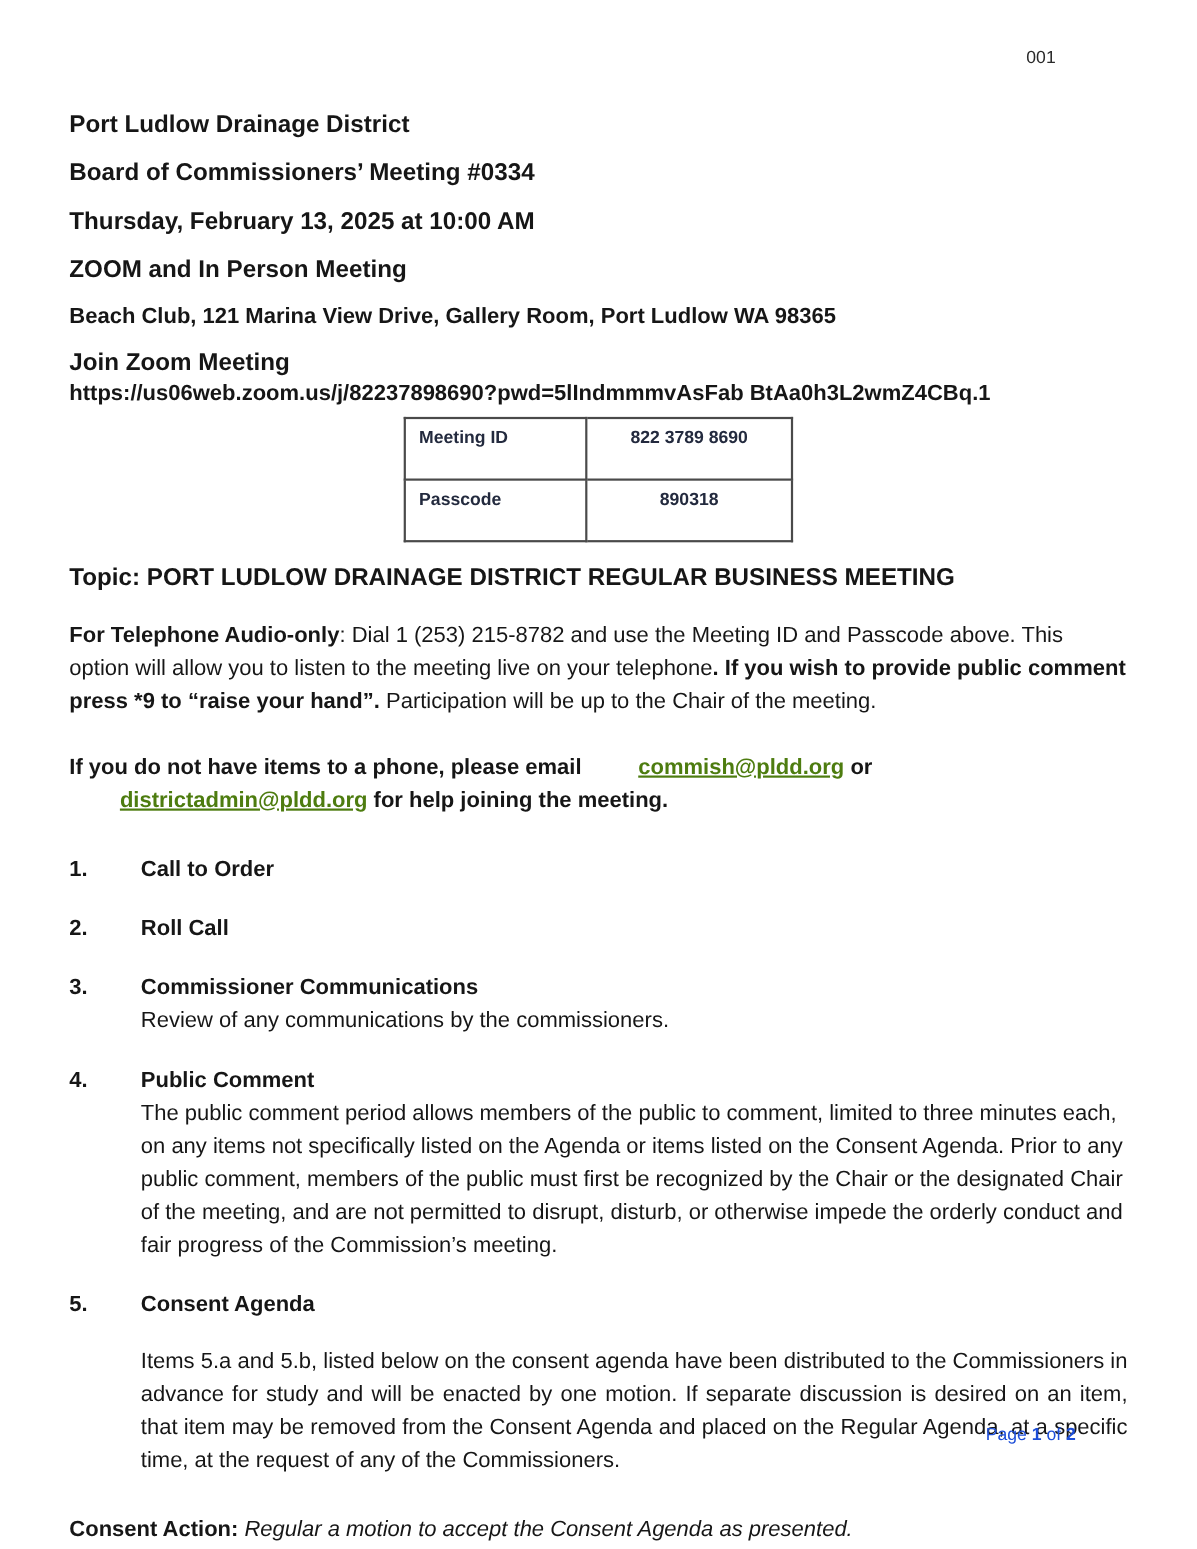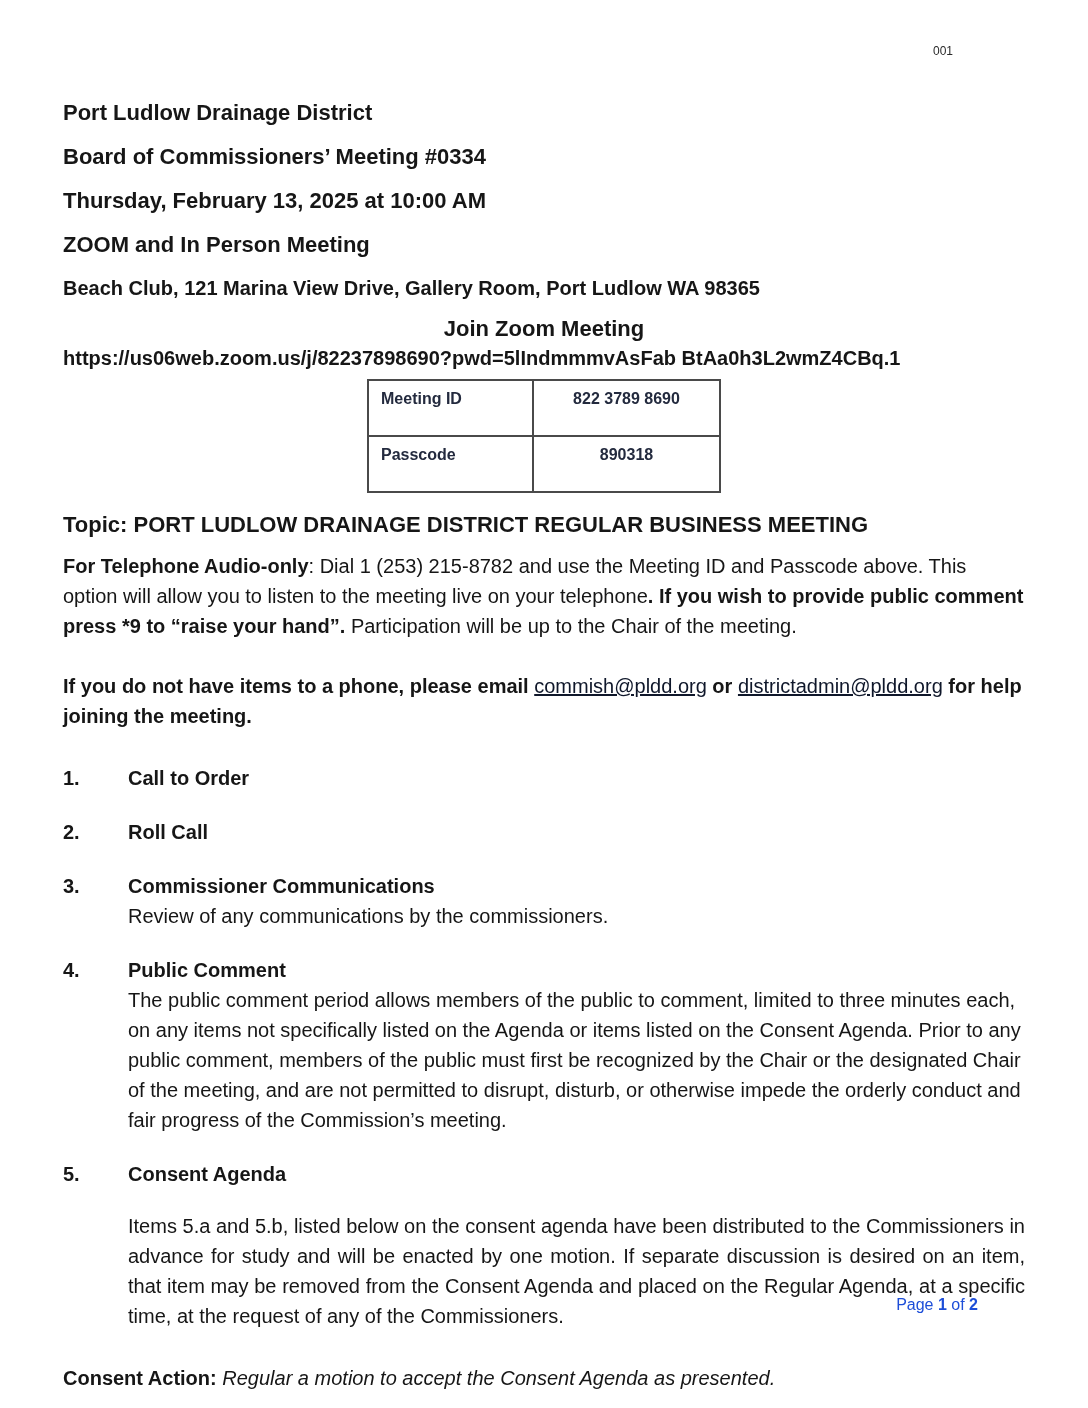--- a/index.html
+++ b/index.html
@@ -11,39 +11,39 @@
     font-family: "Liberation Sans", sans-serif;
     position: relative;
     overflow: hidden;
   }
   .page { padding: 100px 63px 0 63px; box-sizing: border-box; }
 
   .corner-number {
     position: absolute;
     top: 44px;
     left: 933px;
-    font-size: 12px;
+    font-size: 16px;
     color: #2a2a2a;
   }
 
   .title-line {
     text-align: left;
     font-weight: bold;
     font-size: 22px;
     line-height: 26px;
     margin: 0 0 18px 0;
   }
   .address-line {
     font-weight: bold;
     font-size: 20px;
     line-height: 24px;
     margin: 0 0 16px 0;
   }
   .join-heading {
-    text-align: center;
+    text-align: left;
     font-weight: bold;
     font-size: 22px;
     line-height: 26px;
     margin: 0 0 4px 0;
   }
   .join-url {
     font-weight: bold;
     font-size: 20px;
     line-height: 24px;
     margin: 0;
@@ -67,28 +67,29 @@
   .zoom-table .cell-value { width: 187px; padding: 9px 4px 16px 4px; text-align: center; }
 
   .topic-line {
     margin: 18px 0 0 0;
     font-weight: bold;
     font-size: 22px;
     line-height: 28px;
   }
 
   .para { font-size: 20px; line-height: 30px; margin: 0; }
-  .para-telephone { margin-top: 12px; }
+  .para-telephone { margin-top: 24px; }
   .para-email { margin-top: 30px; font-weight: bold; }
   .bold { font-weight: bold; }
   a.email-link {
-    color: #0f172a;
-    font-weight: normal;
+    color: #4d7c0f;
+    font-weight: bold;
     text-decoration: underline;
     cursor: pointer;
+    margin-left: 46px;
   }
 
   .agenda { margin-top: 32px; }
   .agenda-item {
     display: flex;
     align-items: flex-start;
     font-size: 20px;
     line-height: 30px;
     margin-bottom: 24px;
   }

